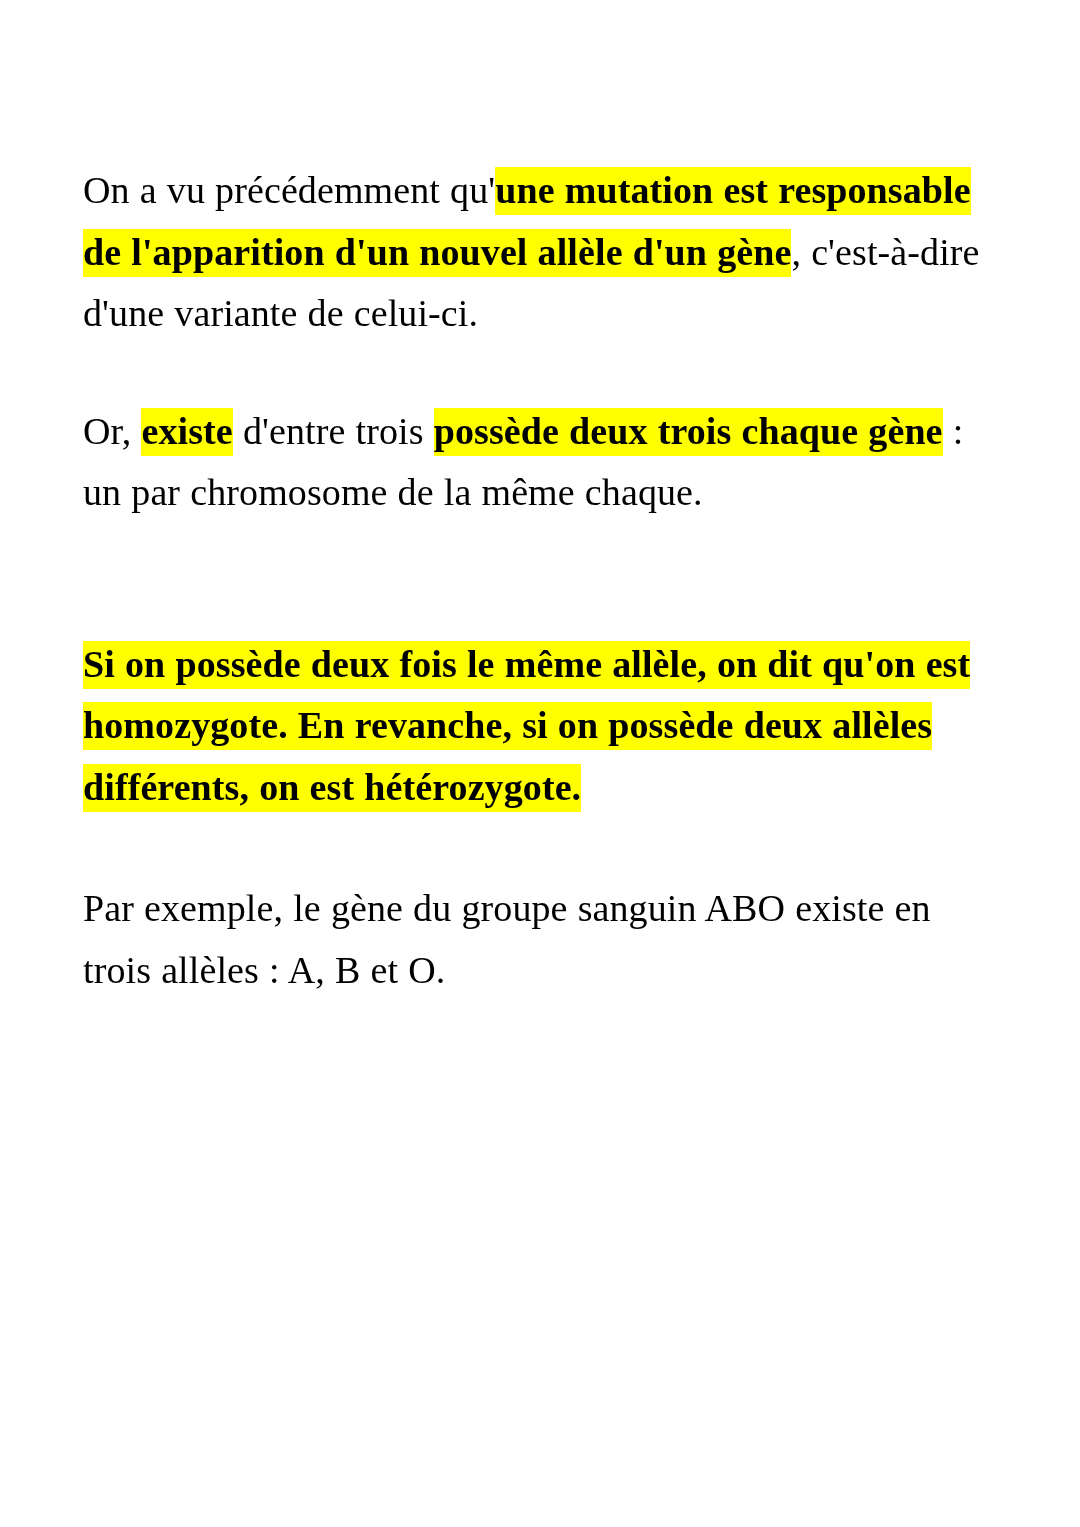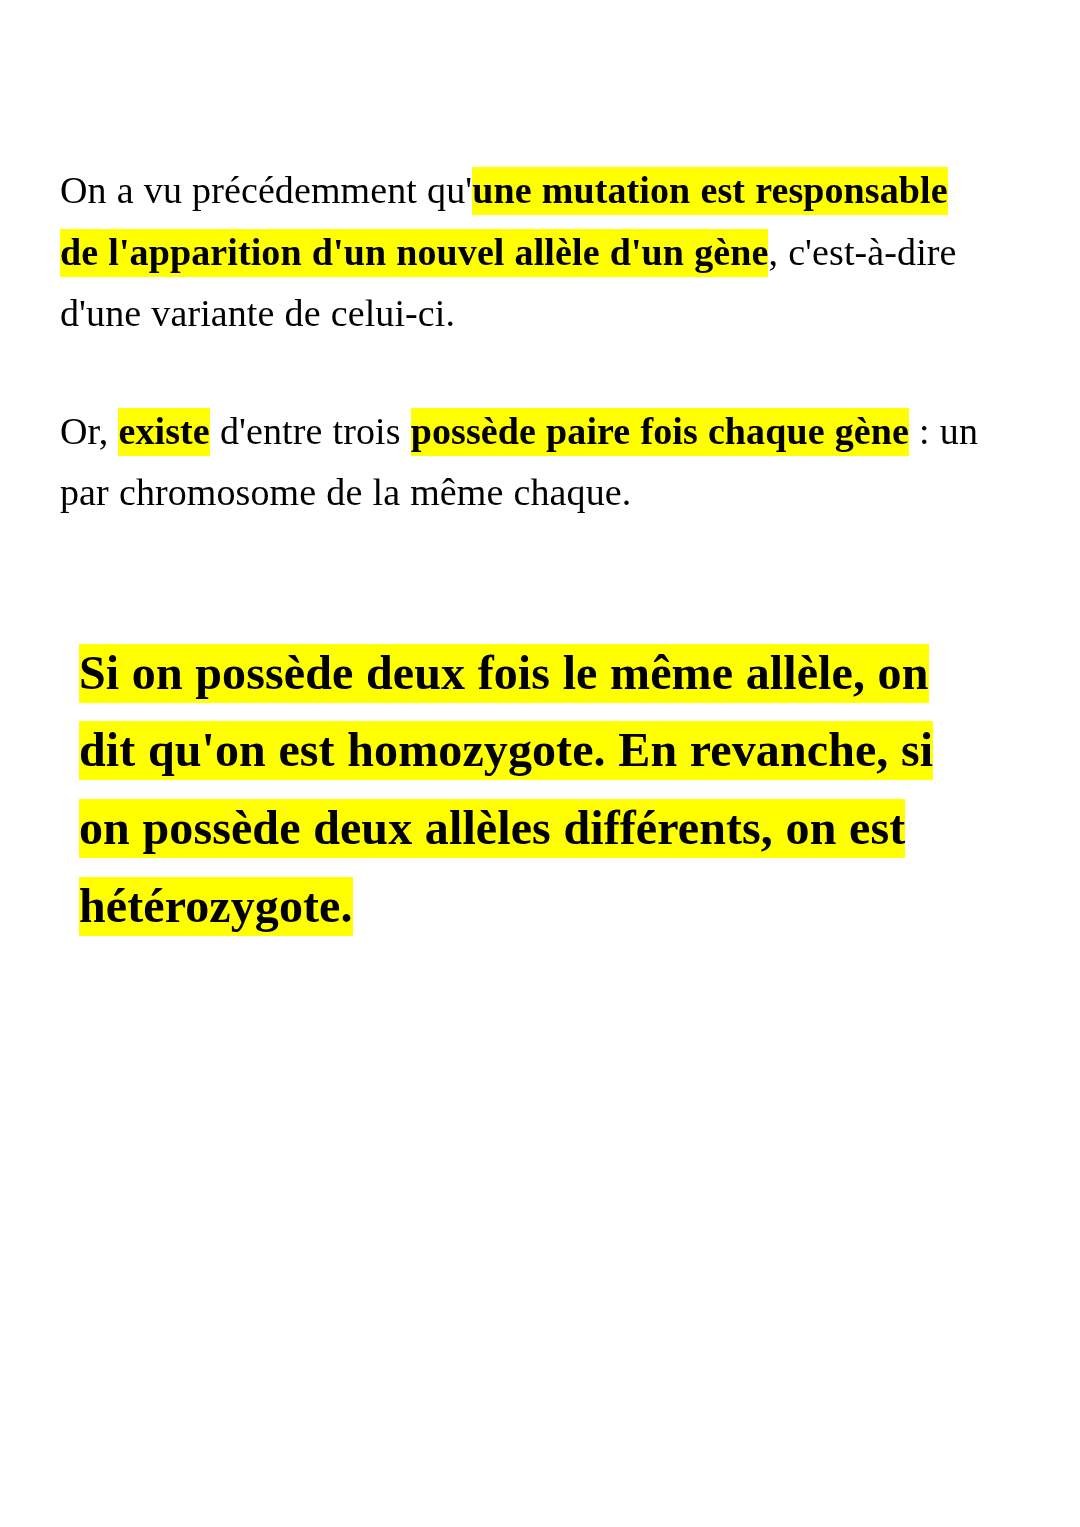--- a/index.html
+++ b/index.html
@@ -13,64 +13,66 @@
     font-family: "Liberation Serif", serif;
     color: #000000;
     overflow: hidden;
   }
   .page {
     position: relative;
     width: 1080px;
     height: 1527px;
     background: #ffffff;
     box-sizing: border-box;
-    padding: 160px 100px 0 60px;
+    padding: 160px 100px 0 83px;
   }
   .para {
     font-size: 38px;
     line-height: 1.62;
     letter-spacing: 0.1px;
     margin: 0;
     text-align: left;
     word-spacing: 0.5px;
   }
   .gap-sm { height: 56px; }
   .gap-md { height: 110px; }
   .gap-lg { height: 60px; }
   .hl {
     background-color: #ffff00;
     font-weight: bold;
     box-decoration-break: clone;
     -webkit-box-decoration-break: clone;
     padding: 2px 0 4px 0;
   }
   .hl-block {
-    font-size: 48px;
+    font-size: 38px;
     line-height: 1.62;
     font-weight: bold;
-    margin-left: 19px;
   }
 </style>
 </head>
 <body>
 
 <div class="page">
 
   <p class="para">
     <span>On a vu précédemment qu'</span><span class="hl">une mutation est responsable de l'apparition d'un nouvel allèle d'un gène</span><span>, c'est-à-dire d'une variante de celui-ci.</span>
   </p>
 
   <div class="gap-sm"></div>
 
   <p class="para">
-    <span>Or, </span><span class="hl">existe</span><span> d'entre trois </span><span class="hl">possède paire fois chaque gène</span><span> : un par chromosome de la même chaque.</span>
+    <span>Or, </span><span class="hl">existe</span><span> d'entre trois </span><span class="hl">possède deux trois chaque gène</span><span> : un par chromosome de la même chaque.</span>
   </p>
 
   <div class="gap-md"></div>
 
   <p class="para hl-block">
     <span class="hl">Si on possède deux fois le même allèle, on dit qu'on est homozygote. En revanche, si on possède deux allèles différents, on est hétérozygote.</span>
   </p>
 
   <div class="gap-lg"></div>
 
+  <p class="para">
+    <span>Par exemple, le gène du groupe sanguin ABO existe en trois allèles : A, B et O.</span>
+  </p>
 
 </div>
 
 </body></html>

